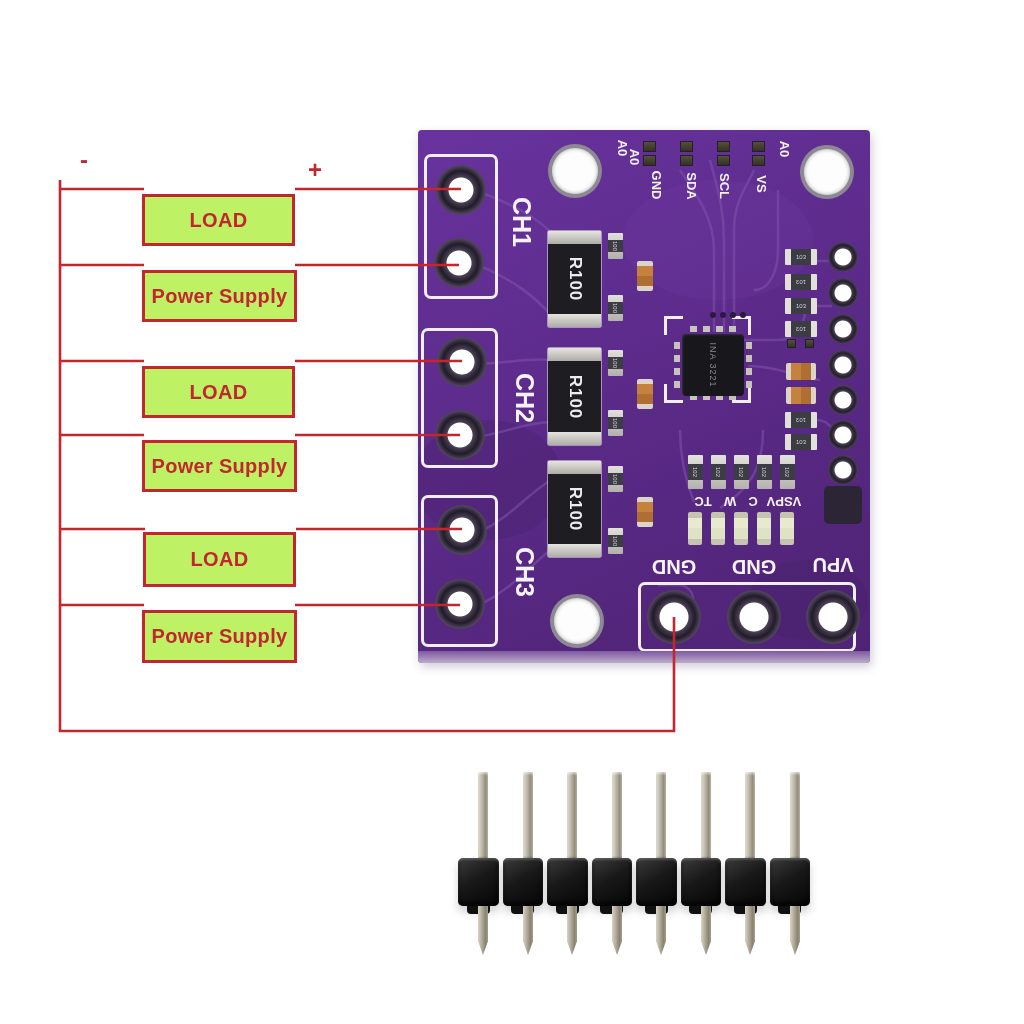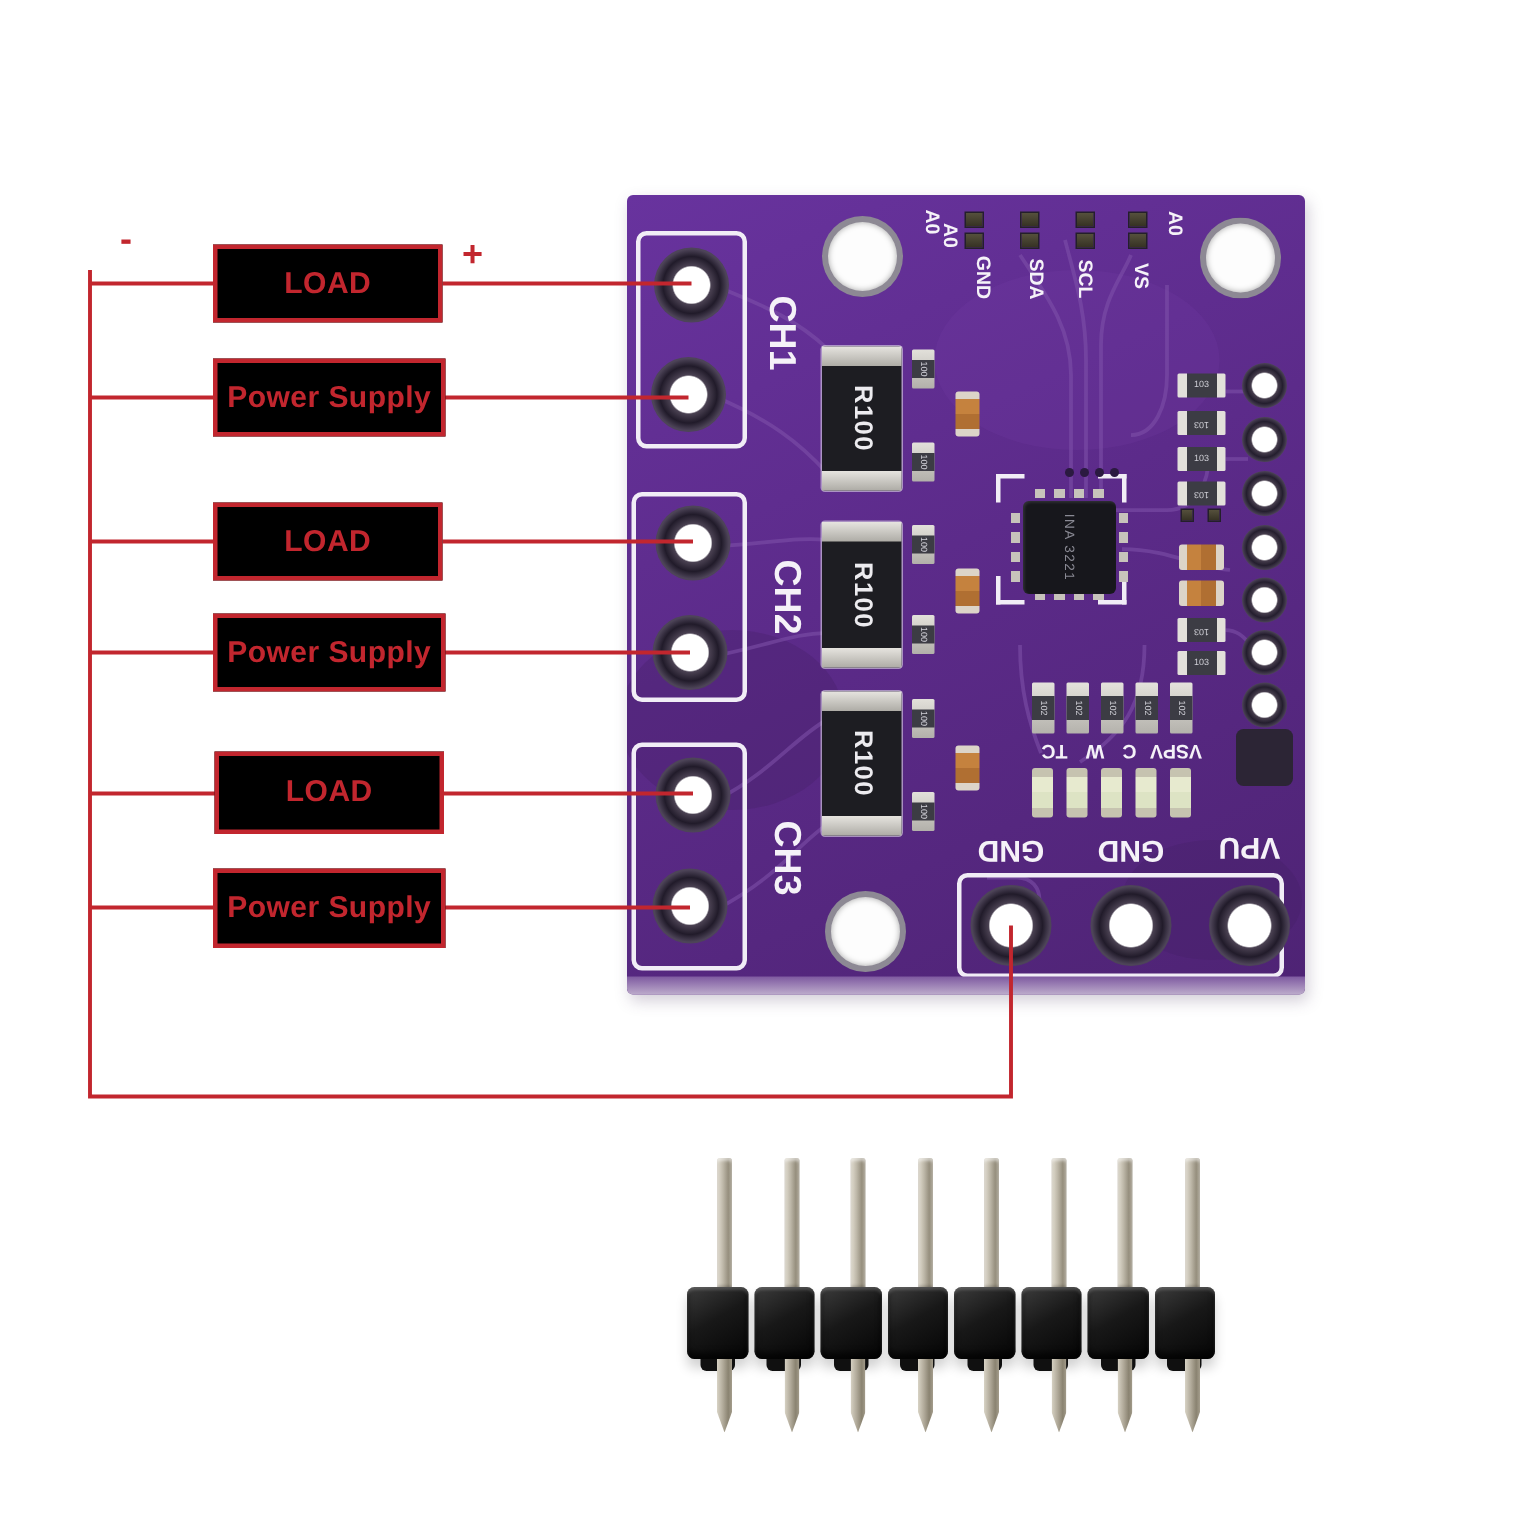--- a/index.html
+++ b/index.html
@@ -1,22 +1,22 @@
 <!DOCTYPE html>
 <html><head>
 <meta charset="utf-8">
 <style>
   html,body{margin:0;padding:0;background:#ffffff;}
   #canvas{position:relative;width:1024px;height:1024px;background:#ffffff;overflow:hidden;
           font-family:"Liberation Sans",sans-serif;}
   
   #wire-svg{position:absolute;left:0;top:0;z-index:4;}
-  .anno{position:absolute;z-index:5;background:#000000;border:3px solid #c2262e;box-sizing:border-box;
+  .anno{position:absolute;z-index:5;background:#bef264;border:3px solid #c2262e;box-sizing:border-box;
         display:flex;align-items:center;justify-content:center;color:#c2262e;
-        font-weight:bold;font-size:20px;letter-spacing:.3px;}
+        font-weight:bold;font-size:20px;letter-spacing:.3px;margin-top:31px;}
   .sign{position:absolute;z-index:5;color:#c2262e;font-weight:bold;font-size:24px;line-height:1;}
   
   #board{position:absolute;left:418px;top:130px;width:452px;height:533px;z-index:1;border-radius:4px;
          background:linear-gradient(155deg,#68339e 0%,#5c2b8a 45%,#4e2374 100%);
          box-shadow:2px 4px 10px rgba(80,60,100,.25);}
   #board-traces{position:absolute;left:0;top:0;}
   .mount{position:absolute;width:54px;height:54px;border-radius:50%;background:#fdfdfd;
          border:4px solid rgba(30,22,44,.5);box-sizing:border-box;box-shadow:inset 0 0 4px rgba(0,0,0,.35);}
   .chbox,.gndbox{position:absolute;border:3px solid #f1edf6;border-radius:7px;box-sizing:border-box;}
   .hole-lg{position:absolute;width:50px;height:50px;border-radius:50%;

